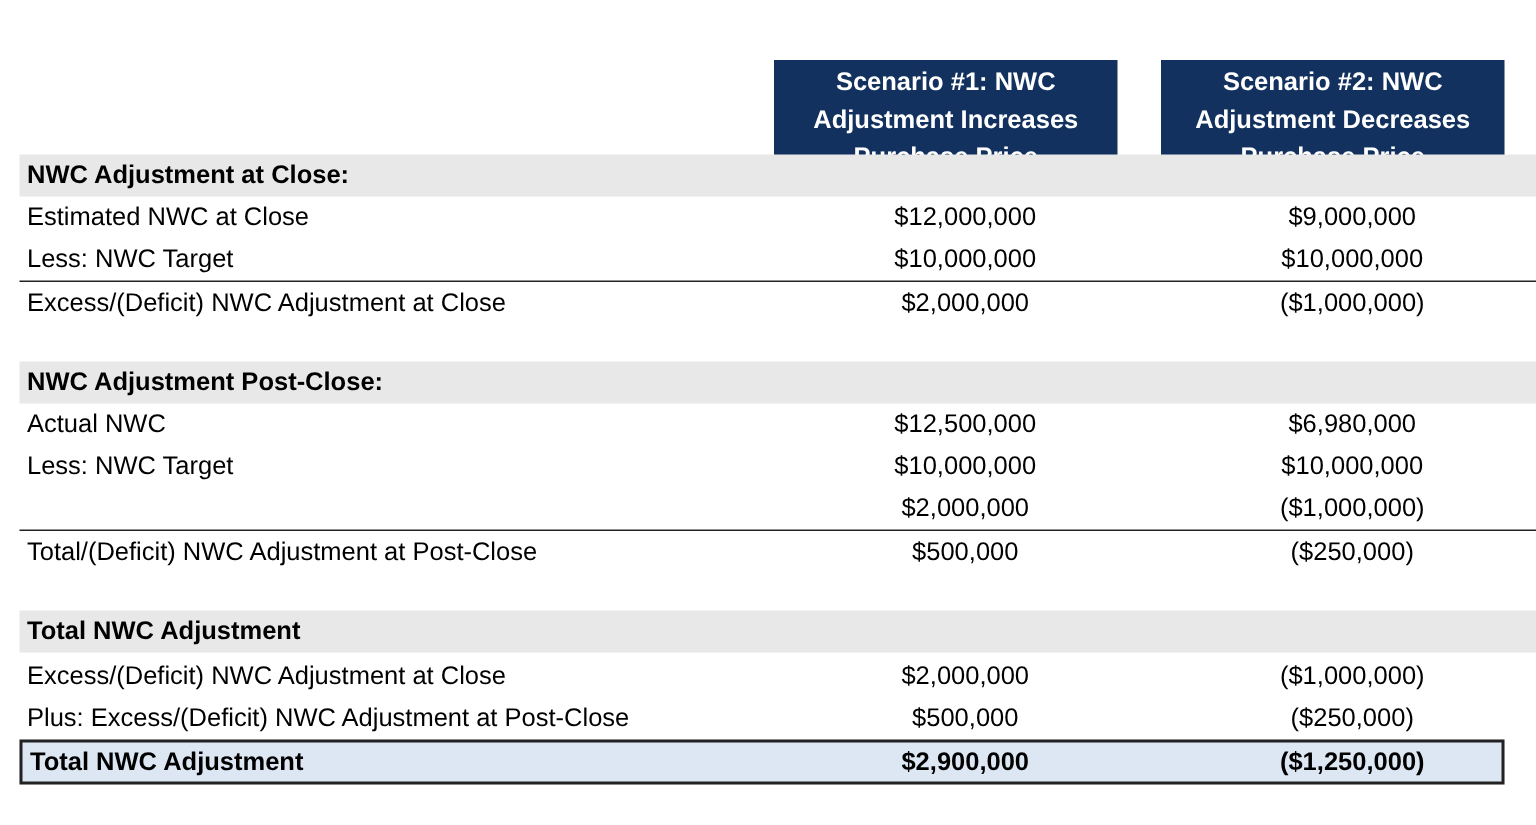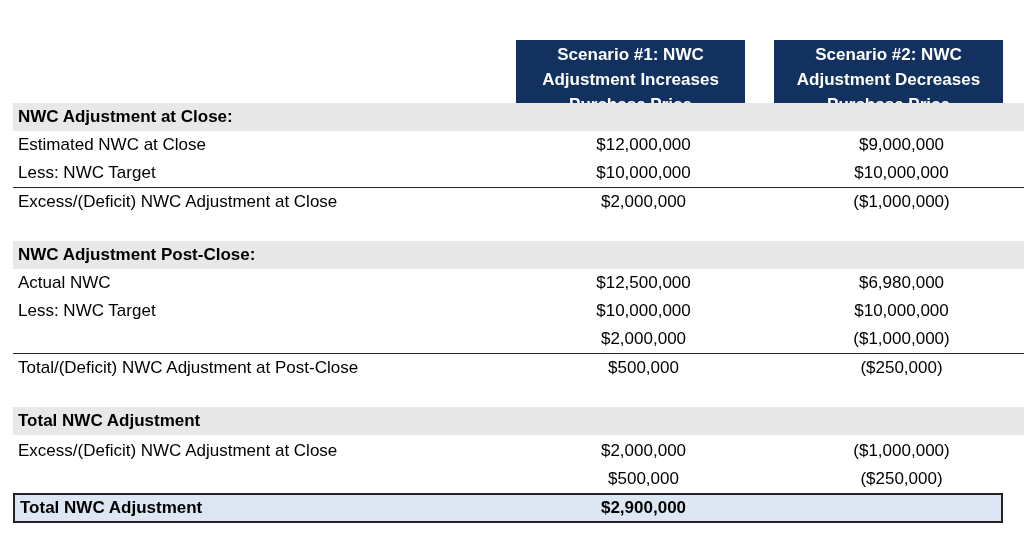--- a/index.html
+++ b/index.html
@@ -68,19 +68,21 @@
 
 <div class="row sec" style="top:407px;">
   <span class="lbl">Total NWC Adjustment</span>
 </div>
 <div class="row" style="top:437px;">
   <span class="lbl">Excess/(Deficit) NWC Adjustment at Close</span>
   <span class="c1">$2,000,000</span>
   <span class="c2">($1,000,000)</span>
 </div>
 <div class="row" style="top:465px;">
+  <span class="lbl">Plus: Excess/(Deficit) NWC Adjustment at Post-Close</span>
   <span class="c1">$500,000</span>
   <span class="c2">($250,000)</span>
 </div>
 <div class="row total" style="top:493px; height:30px; line-height:26px;">
   <span class="lbl">Total NWC Adjustment</span>
   <span class="c1" style="left:514px;">$2,900,000</span>
+  <span class="c2" style="left:772px;">($1,250,000)</span>
 </div>
 
 </body></html>

